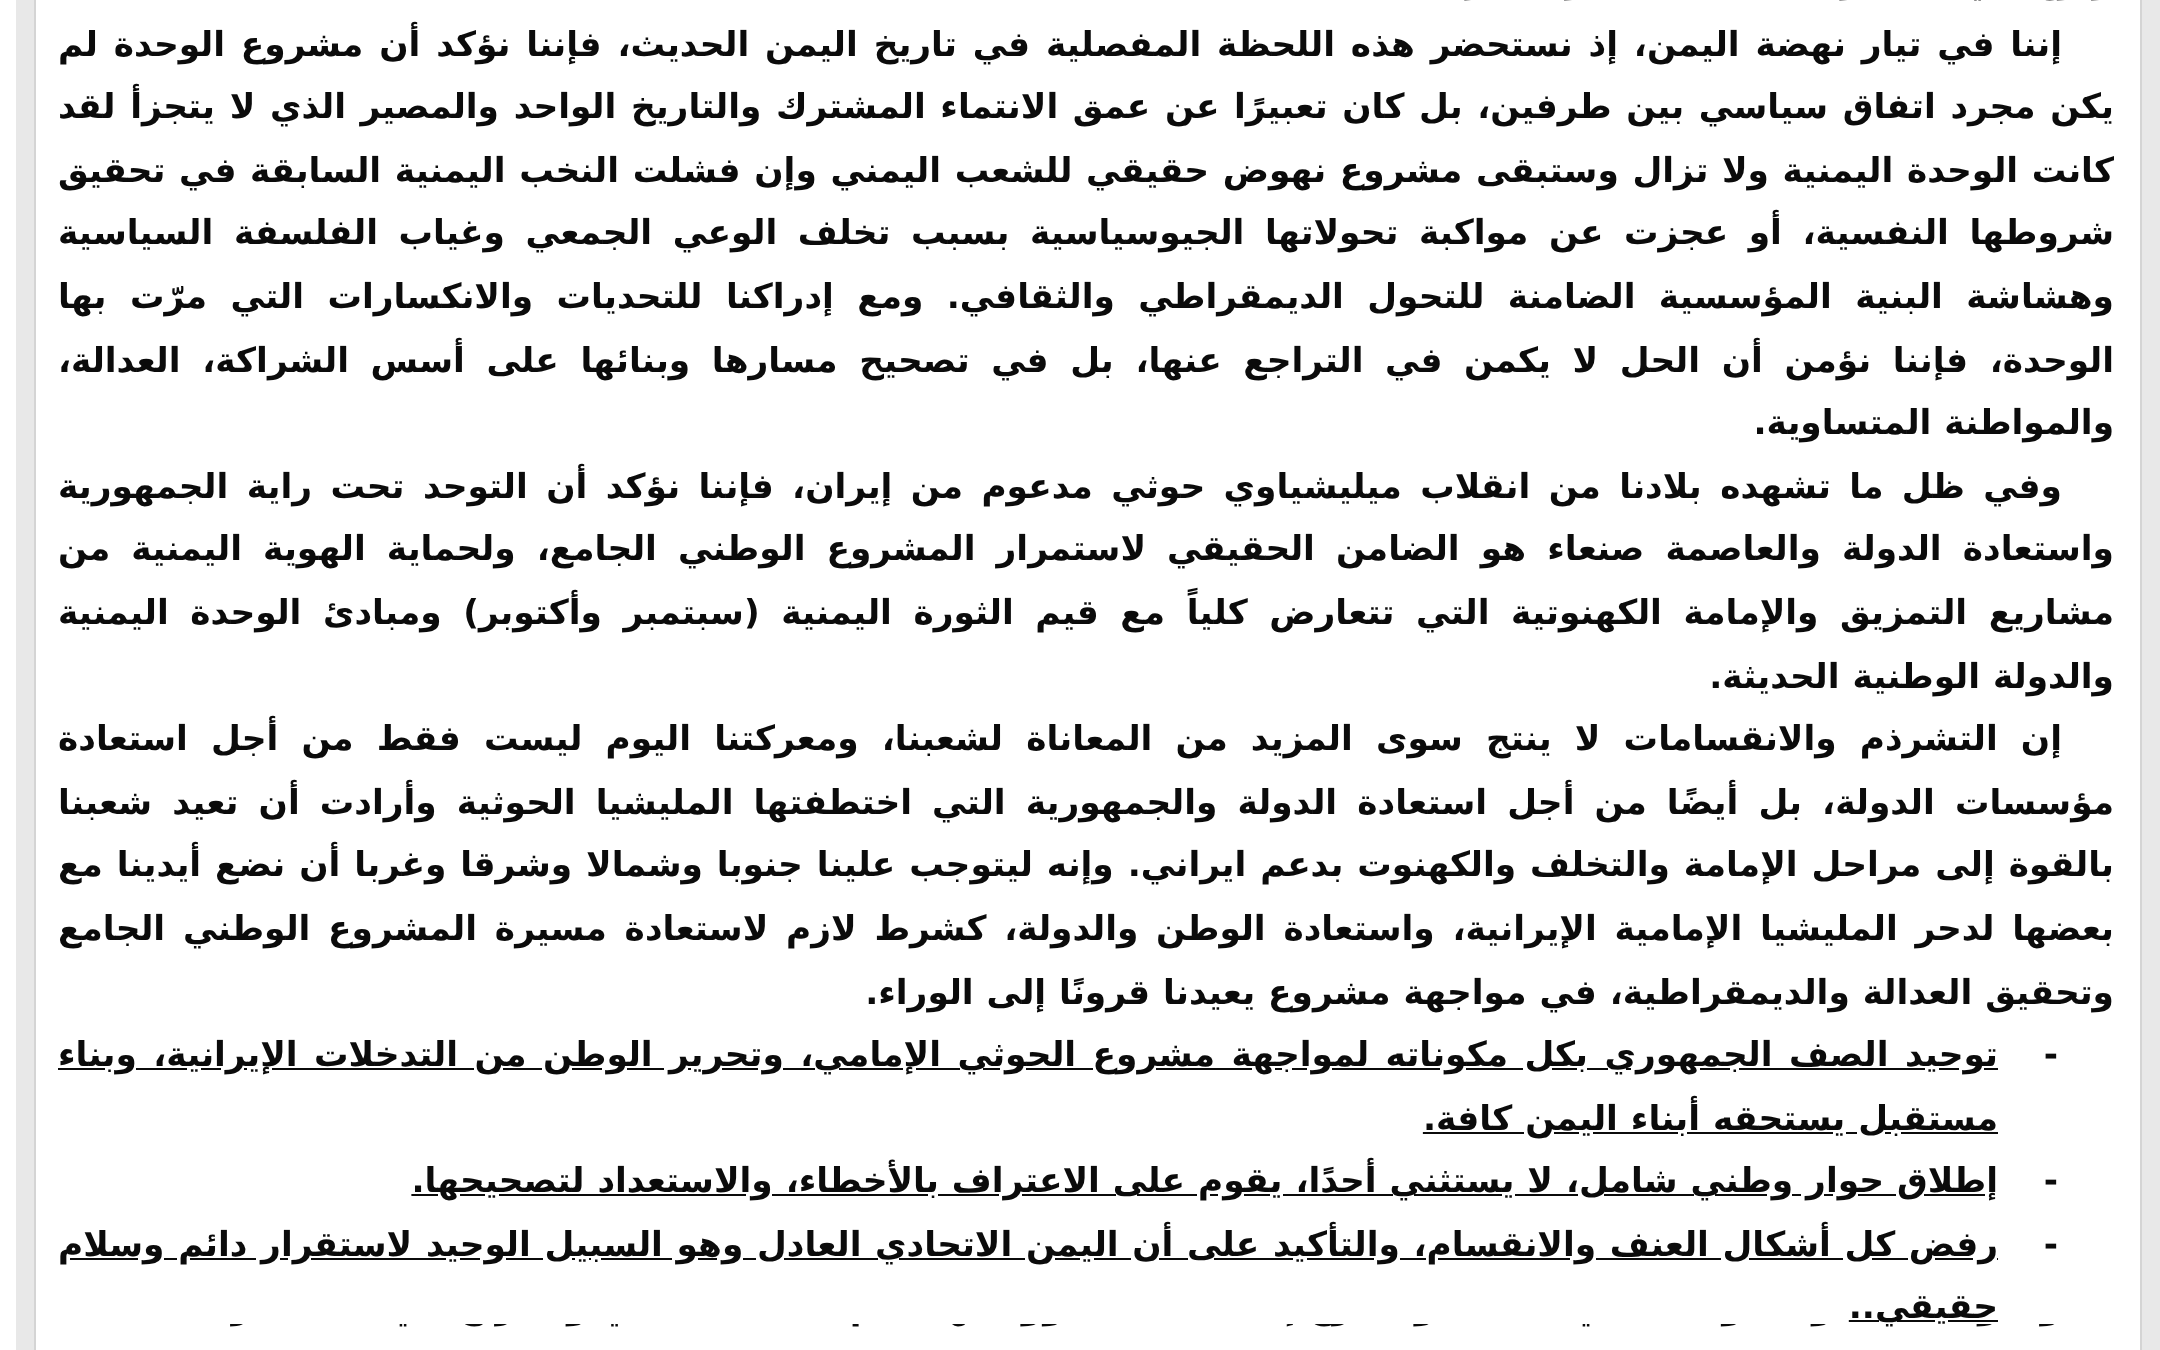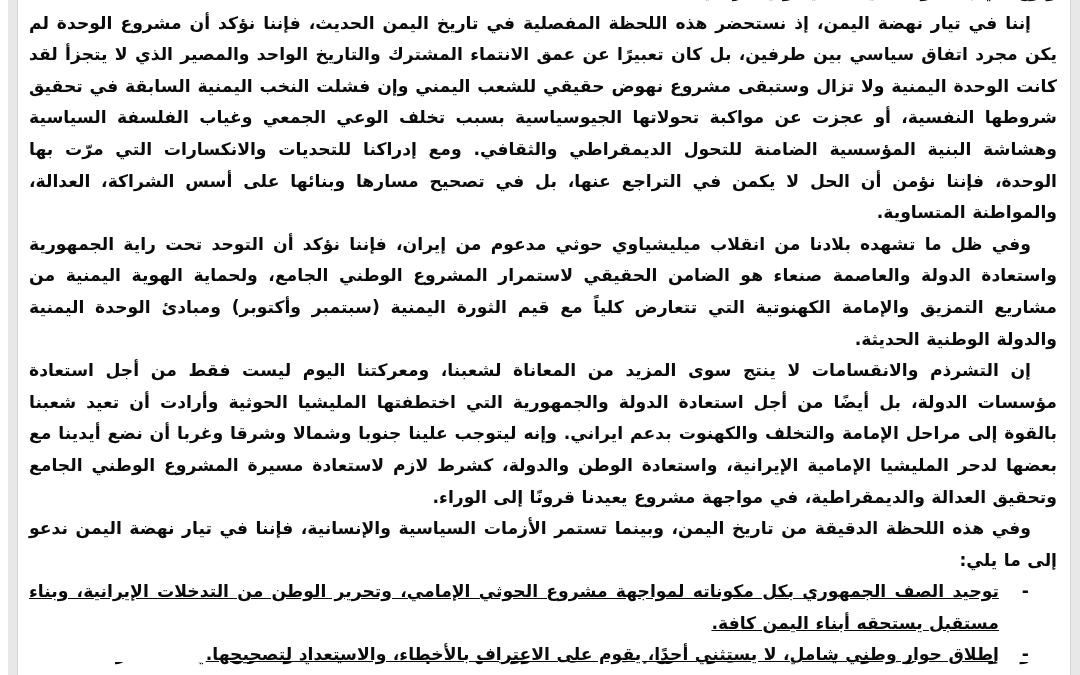--- a/index.html
+++ b/index.html
@@ -147,21 +147,20 @@
     <div id="doc-body">
 
       <div class="clipped-top">وتوج في بناء دولة حديثة مدنية وديمقراطية.</div>
 
       <p class="para">إننا في تيار نهضة اليمن، إذ نستحضر هذه اللحظة المفصلية في تاريخ اليمن الحديث، فإننا نؤكد أن مشروع الوحدة لم يكن مجرد اتفاق سياسي بين طرفين، بل كان تعبيرًا عن عمق الانتماء المشترك والتاريخ الواحد والمصير الذي لا يتجزأ لقد كانت الوحدة اليمنية ولا تزال وستبقى مشروع نهوض حقيقي للشعب اليمني وإن فشلت النخب اليمنية السابقة في تحقيق شروطها النفسية، أو عجزت عن مواكبة تحولاتها الجيوسياسية بسبب تخلف الوعي الجمعي وغياب الفلسفة السياسية وهشاشة البنية المؤسسية الضامنة للتحول الديمقراطي والثقافي. ومع إدراكنا للتحديات والانكسارات التي مرّت بها الوحدة، فإننا نؤمن أن الحل لا يكمن في التراجع عنها، بل في تصحيح مسارها وبنائها على أسس الشراكة، العدالة، والمواطنة المتساوية.</p>
 
       <p class="para">وفي ظل ما تشهده بلادنا من انقلاب ميليشياوي حوثي مدعوم من إيران، فإننا نؤكد أن التوحد تحت راية الجمهورية واستعادة الدولة والعاصمة صنعاء هو الضامن الحقيقي لاستمرار المشروع الوطني الجامع، ولحماية الهوية اليمنية من مشاريع التمزيق والإمامة الكهنوتية التي تتعارض كلياً مع قيم الثورة اليمنية (سبتمبر وأكتوبر) ومبادئ الوحدة اليمنية والدولة الوطنية الحديثة.</p>
 
       <p class="para">إن التشرذم والانقسامات لا ينتج سوى المزيد من المعاناة لشعبنا، ومعركتنا اليوم ليست فقط من أجل استعادة مؤسسات الدولة، بل أيضًا من أجل استعادة الدولة والجمهورية التي اختطفتها المليشيا الحوثية وأرادت أن تعيد شعبنا بالقوة إلى مراحل الإمامة والتخلف والكهنوت بدعم ايراني. وإنه ليتوجب علينا جنوبا وشمالا وشرقا وغربا أن نضع أيدينا مع بعضها لدحر المليشيا الإمامية الإيرانية، واستعادة الوطن والدولة، كشرط لازم لاستعادة مسيرة المشروع الوطني الجامع وتحقيق العدالة والديمقراطية، في مواجهة مشروع يعيدنا قرونًا إلى الوراء.</p>
 
-      <p class="para">وفي هذه اللحظة الدقيقة من تاريخ اليمن، وبينما تستمر الأزمات السياسية والإنسانية، فإننا في تيار نهضة اليمن ندعو إلى ما يلي:</p>
 
       <ul class="dash-list">
         <li>
           <span class="marker">-</span>
           <span class="li-text">توحيد الصف الجمهوري بكل مكوناته لمواجهة مشروع الحوثي الإمامي، وتحرير الوطن من التدخلات الإيرانية، وبناء مستقبل يستحقه أبناء اليمن كافة.</span>
         </li>
         <li>
           <span class="marker">-</span>
           <span class="li-text">إطلاق حوار وطني شامل، لا يستثني أحدًا، يقوم على الاعتراف بالأخطاء، والاستعداد لتصحيحها.</span>
         </li>

